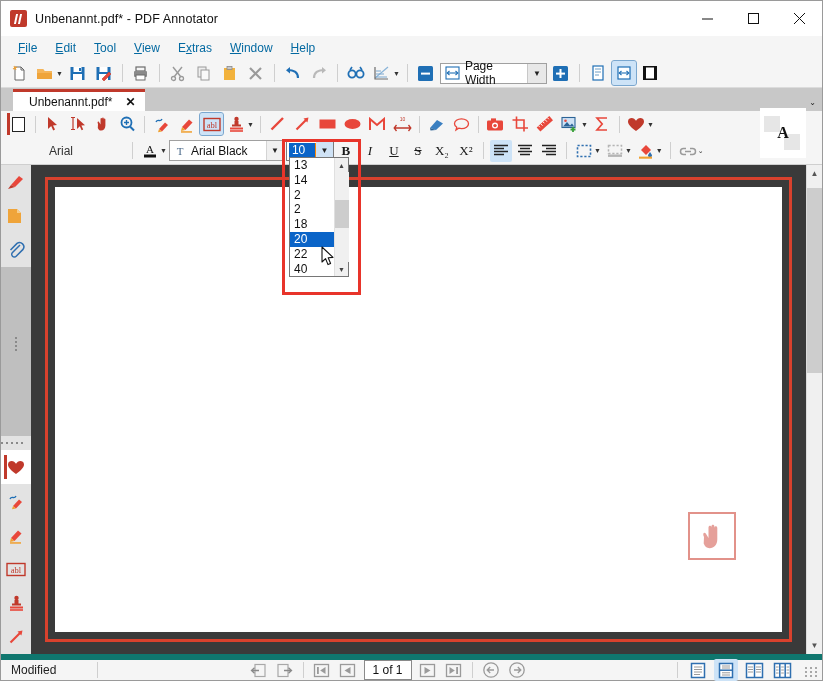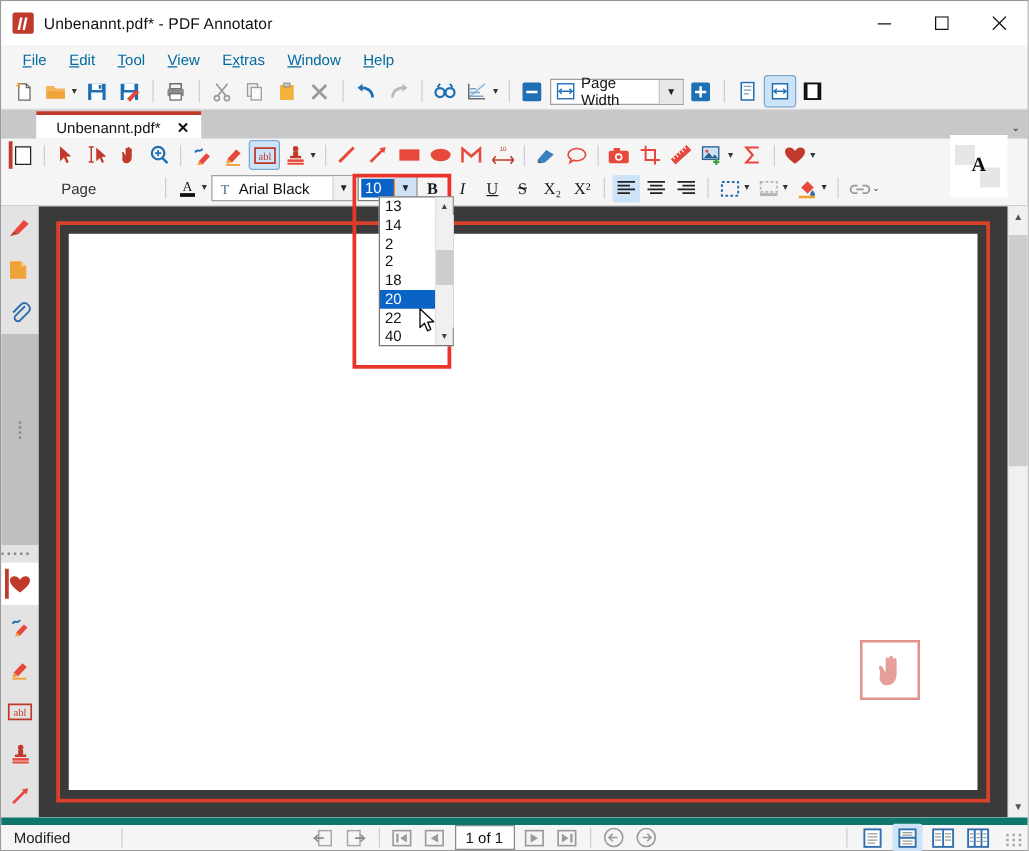--- a/index.html
+++ b/index.html
@@ -80,21 +80,21 @@
   .zoom-combo .zc-arrow {
     width: 19px; height: 19px; background: #e8e8e8;
     border-left: 1px solid #c8c8c8;
     display: flex; align-items: center; justify-content: center;
     font-size: 8px; color: #222;
   }
 
   
   .tabstrip {
     height: 23px; flex: 0 0 23px; background: #c8c8c8;
-    display: flex; align-items: flex-end; padding-left: 28px;
+    display: flex; align-items: flex-end; padding-left: 12px;
     position: relative;
   }
   .doc-tab {
     height: 22px; background: #ffffff;
     display: flex; align-items: center;
     padding: 0 10px 0 16px;
     border-top: 3px solid #c0392b;
     position: relative;
   }
   .doc-tab .tab-label { font-size: 12px; color: #111; }
@@ -281,21 +281,21 @@
     width: 16px; height: 16px; background: #e6e6e6;
     position: absolute; left: 24px; top: 26px;
   }
   .cursor-preview .a-glyph {
     position: relative; font-size: 16px; font-weight: bold;
     color: #111; z-index: 2; font-family: "Liberation Serif", serif;
   }
 
   
   .size-dropdown {
-    position: absolute; left: 302px; top: 156px;
+    position: absolute; left: 288px; top: 156px;
     width: 60px; background: #fff;
     border: 1px solid #767676; z-index: 40;
     display: flex;
   }
   .sd-list { flex: 1 1 auto; }
   .sd-item {
     height: 14.8px; line-height: 14.8px;
     padding-left: 4px; font-size: 12px; color: #111;
   }
   .sd-item.sel { background: #0a64c8; color: #ffffff; }
@@ -667,21 +667,21 @@
 
     <div class="t-btn">
       <svg width="18" height="15" viewBox="0 0 18 15">
         <path d="M9 14 C2 9 1 6 1 4.4 C1 2 3 1 4.7 1 C6.4 1 8.1 2.3 9 3.8 C9.9 2.3 11.6 1 13.3 1 C15 1 17 2 17 4.4 C17 6 16 9 9 14 Z" fill="#c0392b"></path>
       </svg>
     </div>
     <div class="tb-caret">▼</div>
   </div>
 
   <div class="format-row">
-    <div class="fmt-label">Page</div>
+    <div class="fmt-label">Arial</div>
     <div class="f-sep"></div>
     <div class="f-btn">
       <svg width="16" height="17" viewBox="0 0 16 17">
         <text x="8" y="11" font-family="Liberation Serif, serif" font-size="11" fill="#111" text-anchor="middle">A</text>
         <rect x="2" y="12.5" width="12" height="3" fill="#111"></rect>
       </svg>
     </div>
     <div class="tb-caret">▼</div>
 
     <div class="font-combo">

